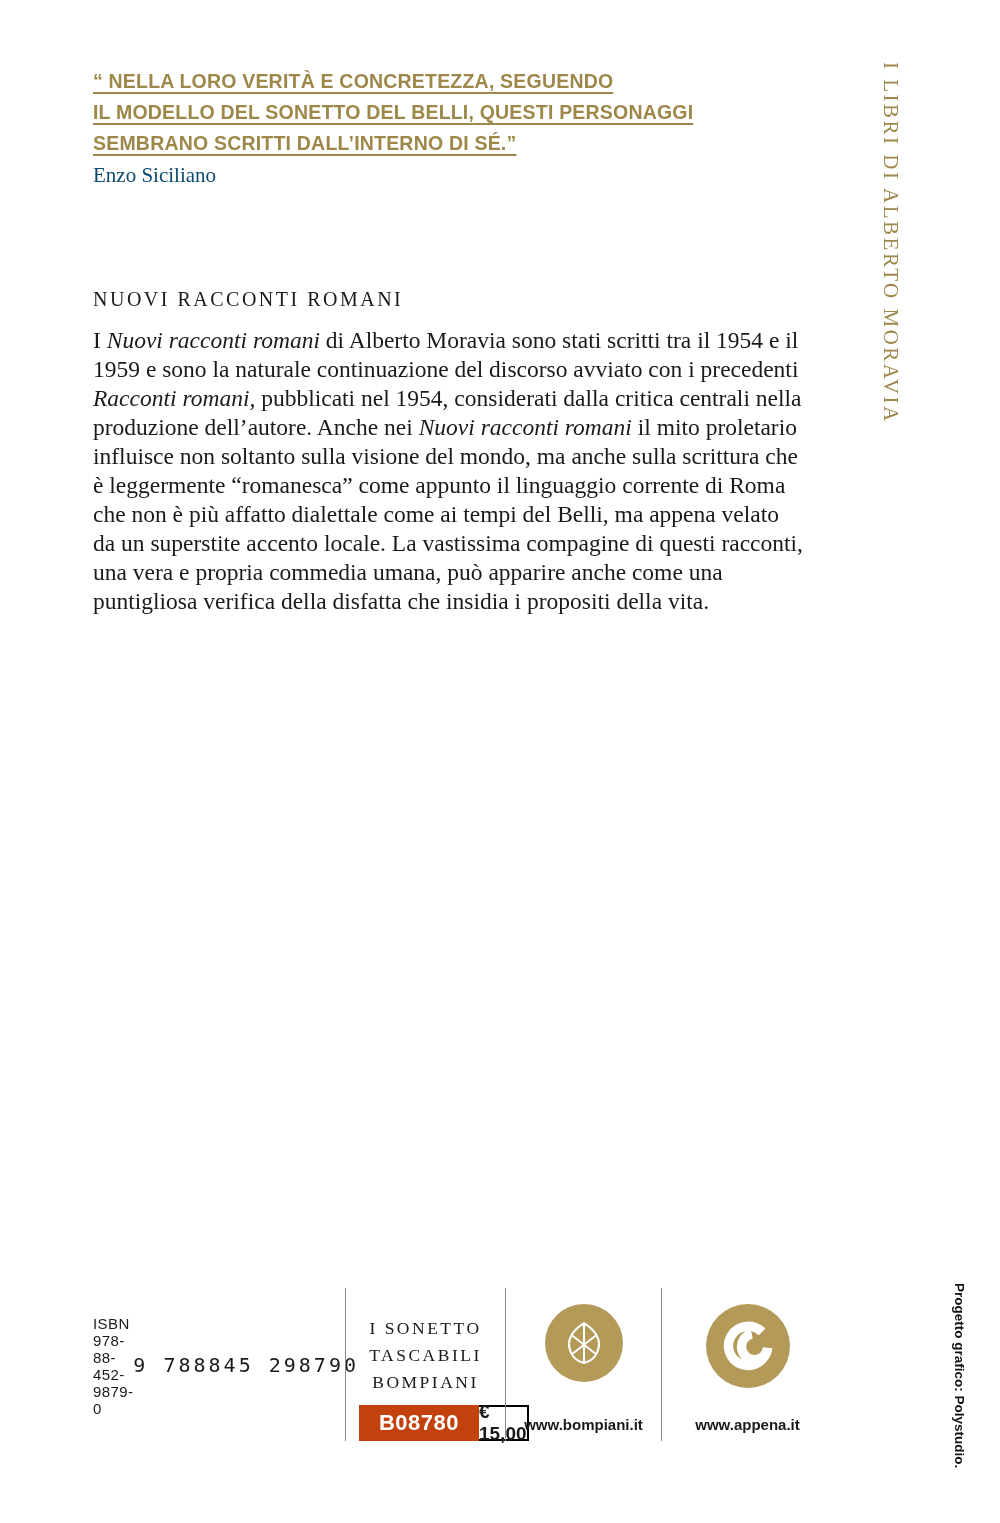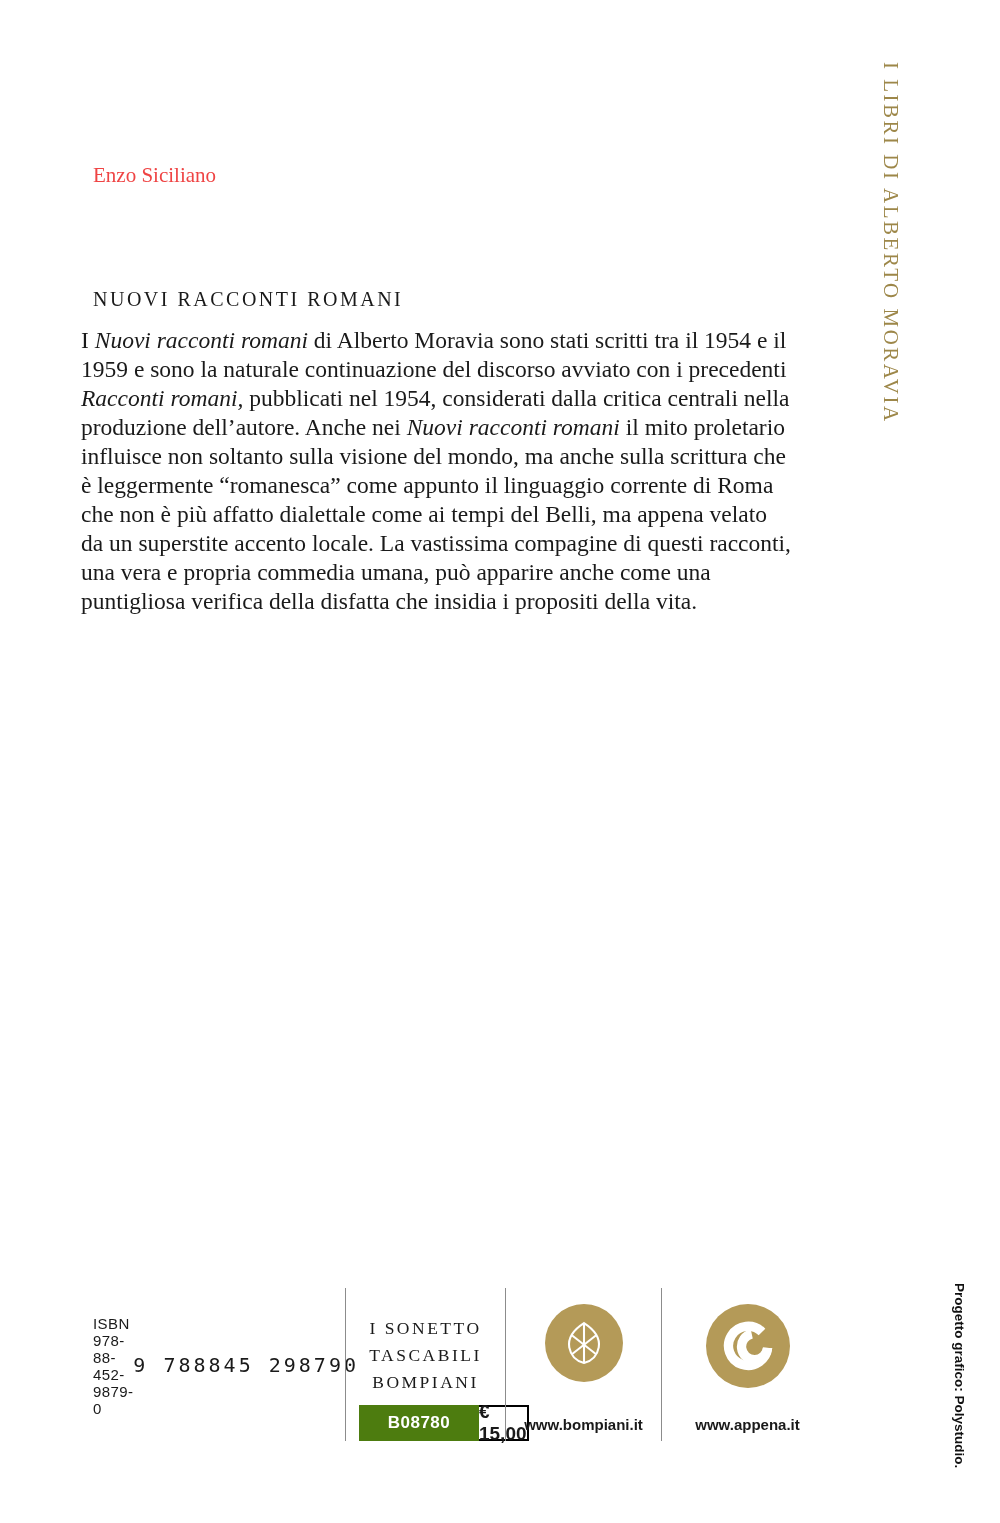--- a/index.html
+++ b/index.html
@@ -10,47 +10,47 @@
   }
 
   
   .quote { position:absolute; left:93px; top:66px; width:660px;
     font-family:"Liberation Sans", sans-serif; font-weight:bold;
     font-size:19.5px; line-height:31px; letter-spacing:0.2px;
     color:var(--accent_gold); }
   .quote .line span {
     text-decoration:underline; text-decoration-thickness:2px; text-underline-offset:4px;
   }
-  .attribution { position:absolute; left:93px; top:163px; font-size:21px; color:#ef4444; }
+  .attribution { position:absolute; left:93px; top:163px; font-size:21px; color:#0c4a6e; }
 
   
   .spine-title { position:absolute; left:878px; top:62px;
     writing-mode:vertical-rl; font-size:21px; letter-spacing:2.5px;
     color:var(--accent_gold); white-space:nowrap; }
 
   
   .heading { position:absolute; left:93px; top:288px; font-size:20px; letter-spacing:2.5px; }
-  .body-text { position:absolute; left:81px; top:326px; width:712px;
+  .body-text { position:absolute; left:93px; top:326px; width:712px;
     font-size:23.5px; line-height:29px; margin:0; text-align:left; }
   .body-text .it { font-style:italic; }
 
   
   .footer { position:absolute; left:93px; top:1288px; width:740px; height:153px;
     display:flex; align-items:stretch; }
   .sec + .sec { border-left:1px solid #8c8c8c; }
 
   .sec-isbn { width:252px; display:flex; flex-direction:row; align-items:center; }
   .isbn-label { font-family:"Liberation Sans", sans-serif; font-size:15px;
     letter-spacing:0.4px; padding-top:3px; }
   .barcode { margin-top:3px; }
   .digits { font-family:"DejaVu Sans Mono", monospace; font-size:20px;
     letter-spacing:3px; margin-top:0px; white-space:pre; }
   .price-row { margin-top:auto; display:flex; width:252px; height:36px; }
-  .code-box { width:120px; background:#4d7c0f; color:#fff;
-    font-family:"Liberation Sans", sans-serif; font-weight:bold; font-size:17px;
+  .code-box { width:120px; background:#c2410c; color:#fff;
+    font-family:"Liberation Sans", sans-serif; font-weight:bold; font-size:22px;
     letter-spacing:0.5px; display:flex; align-items:center; justify-content:center; }
   .price-box { flex:1; border:2px solid #000; border-left:none; box-sizing:border-box;
     font-family:Liberation Sans, sans-serif; font-weight:bold; font-size:19px;
     display:flex; align-items:center; justify-content:center; }
 
   .sec-imprint { width:160px; display:flex; flex-direction:column;
     justify-content:center; align-items:center; text-align:center;
     font-size:17.5px; letter-spacing:2.5px; line-height:27px; padding-bottom:18px; box-sizing:border-box; }
 
   .sec-logo { display:flex; flex-direction:column; align-items:center; }
@@ -65,20 +65,25 @@
 
   .credit { position:absolute; left:952px; top:1283px;
     writing-mode:vertical-rl; font-family:"Liberation Sans", sans-serif;
     font-weight:bold; font-size:13.5px; color:#111; white-space:nowrap; }
 </style>
 </head>
 <body>
 
 <div class="page">
 
+  <div class="quote">
+    <div class="line"><span>“ NELLA LORO VERITÀ E CONCRETEZZA, SEGUENDO</span></div>
+    <div class="line"><span>IL MODELLO DEL SONETTO DEL BELLI, QUESTI PERSONAGGI</span></div>
+    <div class="line"><span>SEMBRANO SCRITTI DALL’INTERNO DI SÉ.”</span></div>
+  </div>
   <div class="attribution">Enzo Siciliano</div>
 
   <div class="spine-title">I LIBRI DI ALBERTO MORAVIA</div>
 
   <div class="heading">NUOVI RACCONTI ROMANI</div>
 
   <p class="body-text"><span>I </span><span class="it">Nuovi racconti romani</span><span> di Alberto Moravia sono stati scritti tra il 1954 e il 1959 e sono la naturale continuazione del discorso avviato con i precedenti </span><span class="it">Racconti romani,</span><span> pubblicati nel 1954, considerati dalla critica centrali nella produzione dell’autore. Anche nei </span><span class="it">Nuovi racconti romani</span><span> il mito proletario influisce non soltanto sulla visione del mondo, ma anche sulla scrittura che è leggermente “romanesca” come appunto il linguaggio corrente di Roma che non è più affatto dialettale come ai tempi del Belli, ma appena velato da un superstite accento locale. La vastissima compagine di questi racconti, una vera e propria commedia umana, può apparire anche come una puntigliosa verifica della disfatta che insidia i propositi della vita.</span></p>
 
   <div class="footer">
 

